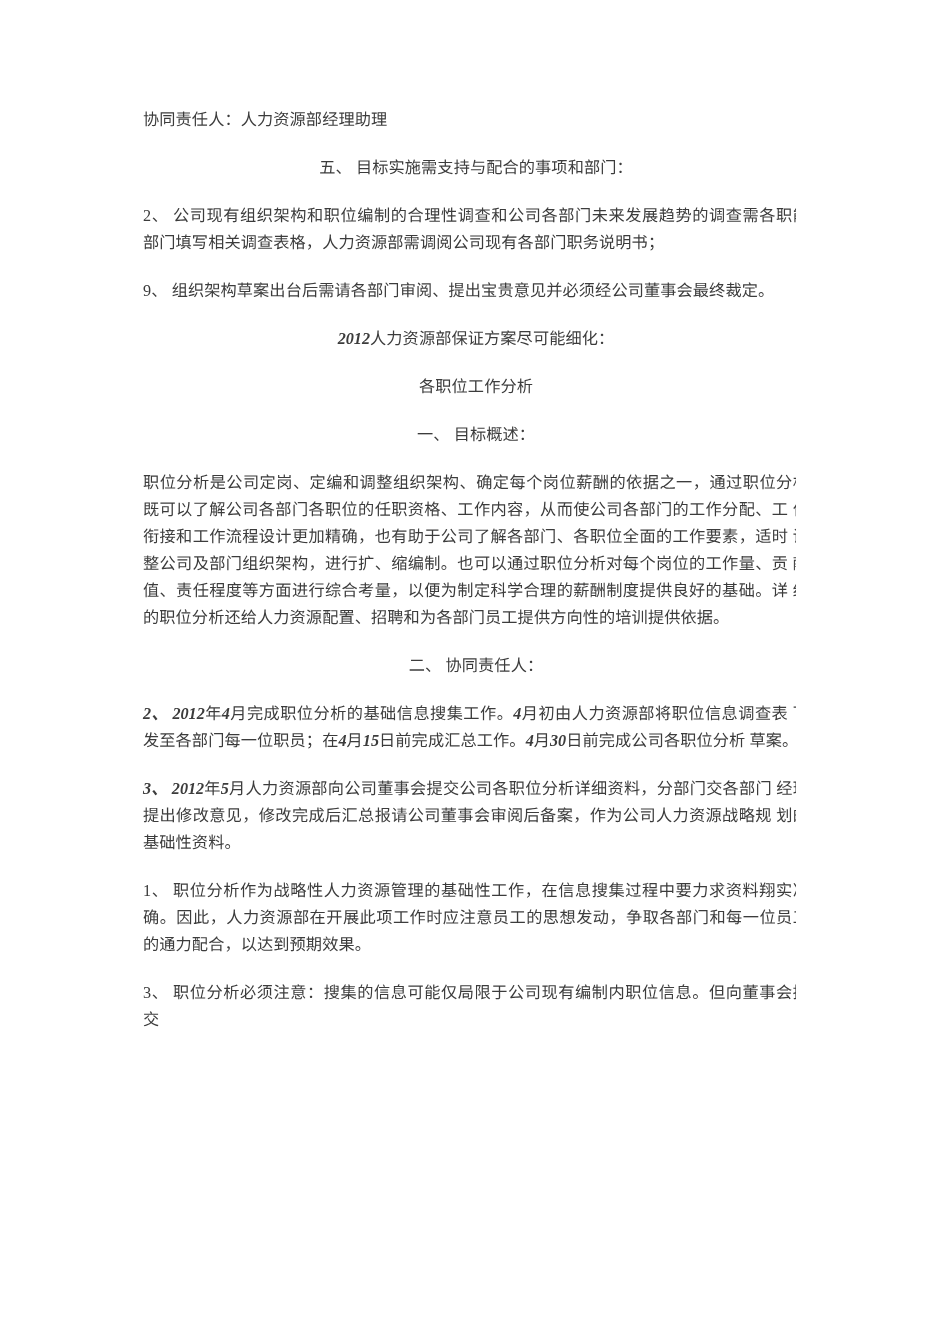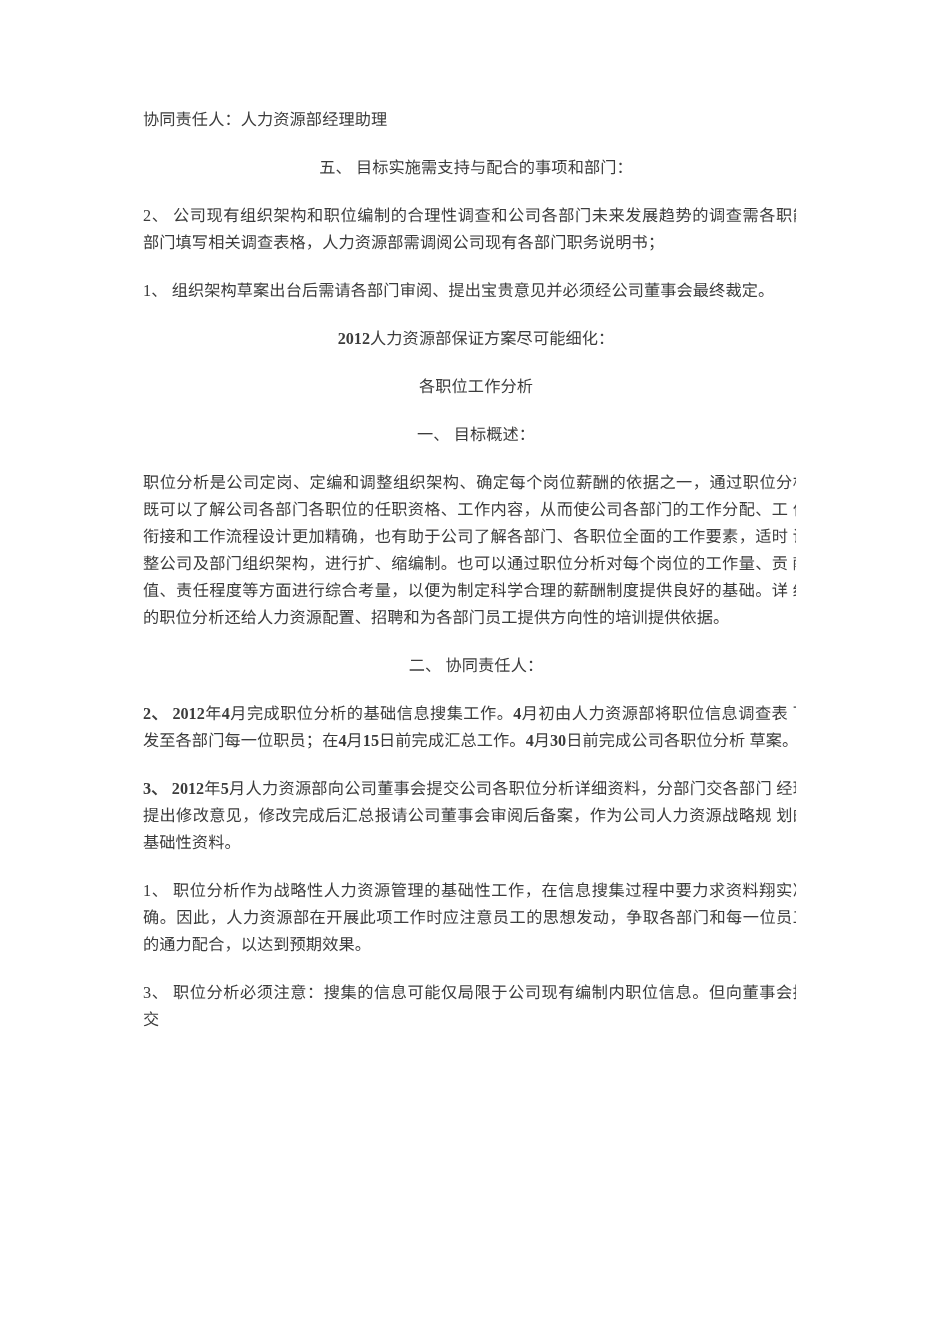--- a/index.html
+++ b/index.html
@@ -47,31 +47,32 @@
     text-align: center;
   }
 
   .para b,
   .para .num {
     font-weight: 700;
   }
 
   .para .num {
     letter-spacing: 0;
+    font-style: italic;
   }
 </style>
 </head>
 <body>
 
 <div class="page">
   <div class="doc-body">
       <p class="para"><span>协同责任人：人力资源部经理助理</span></p>
       <p class="para heading"><span>五、 目标实施需支持与配合的事项和部门：</span></p>
       <p class="para"><span>2、 公司现有组织架构和职位编制的合理性调查和公司各部门未来发展趋势的调查需各职能 部门填写相关调查表格，人力资源部需调阅公司现有各部门职务说明书；</span></p>
-      <p class="para"><span>1、 组织架构草案出台后需请各部门审阅、提出宝贵意见并必须经公司董事会最终裁定。</span></p>
+      <p class="para"><span>9、 组织架构草案出台后需请各部门审阅、提出宝贵意见并必须经公司董事会最终裁定。</span></p>
       <p class="para heading"><span class="num">2012</span><span>人力资源部保证方案尽可能细化：</span></p>
       <p class="para heading"><span>各职位工作分析</span></p>
       <p class="para heading"><span>一、 目标概述：</span></p>
       <p class="para"><span>职位分析是公司定岗、定编和调整组织架构、确定每个岗位薪酬的依据之一，通过职位分析 既可以了解公司各部门各职位的任职资格、工作内容，从而使公司各部门的工作分配、工 作衔接和工作流程设计更加精确，也有助于公司了解各部门、各职位全面的工作要素，适时 调整公司及部门组织架构，进行扩、缩编制。也可以通过职位分析对每个岗位的工作量、贡 献值、责任程度等方面进行综合考量，以便为制定科学合理的薪酬制度提供良好的基础。详 细的职位分析还给人力资源配置、招聘和为各部门员工提供方向性的培训提供依据。</span></p>
       <p class="para heading"><span>二、 协同责任人：</span></p>
       <p class="para"><span class="num">2、 </span><span class="num">2012</span><span>年</span><span class="num">4</span><span>月完成职位分析的基础信息搜集工作。</span><span class="num">4</span><span>月初由人力资源部将职位信息调查表 下发至各部门每一位职员；在</span><span class="num">4</span><span>月</span><span class="num">15</span><span>日前完成汇总工作。</span><span class="num">4</span><span>月</span><span class="num">30</span><span>日前完成公司各职位分析 草案。</span></p>
       <p class="para"><span class="num">3、 </span><span class="num">2012</span><span>年</span><span class="num">5</span><span>月人力资源部向公司董事会提交公司各职位分析详细资料，分部门交各部门 经理提出修改意见，修改完成后汇总报请公司董事会审阅后备案，作为公司人力资源战略规 划的基础性资料。</span></p>
       <p class="para"><span>1、 职位分析作为战略性人力资源管理的基础性工作，在信息搜集过程中要力求资料翔实准 确。因此，人力资源部在开展此项工作时应注意员工的思想发动，争取各部门和每一位员工 的通力配合，以达到预期效果。</span></p>
       <p class="para"><span>3、 职位分析必须注意：搜集的信息可能仅局限于公司现有编制内职位信息。但向董事会提 交</span></p>
     </div>

